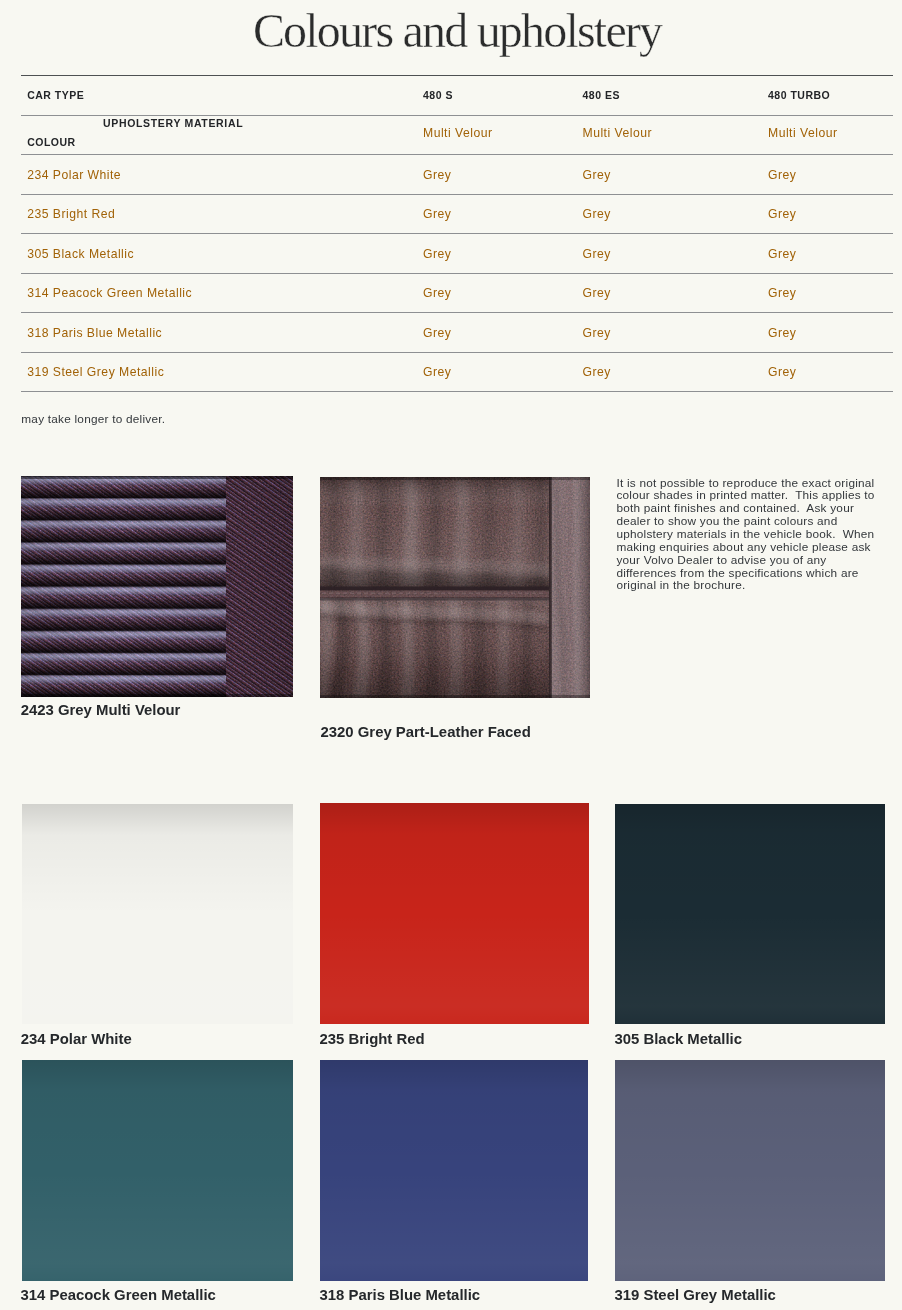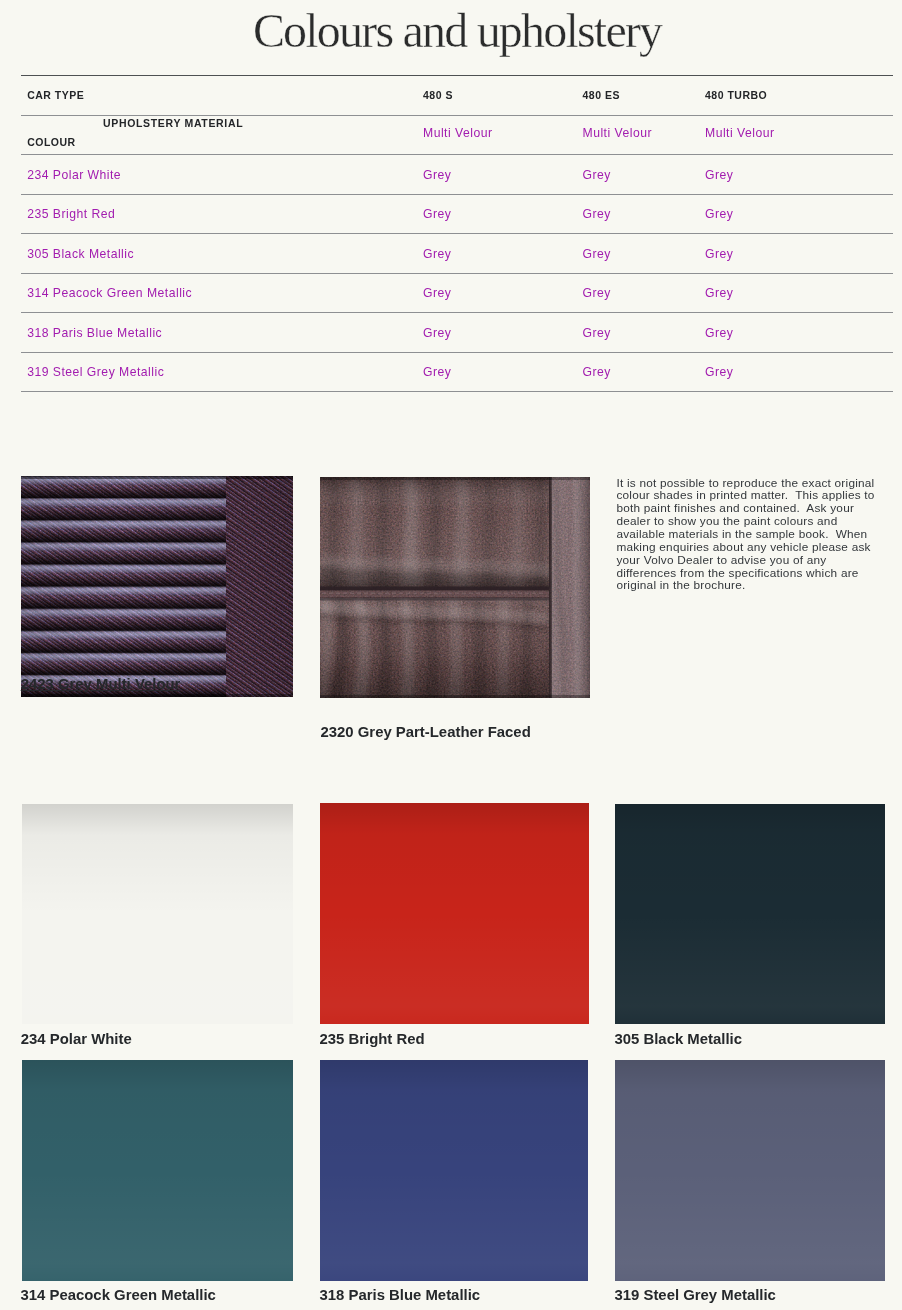--- a/index.html
+++ b/index.html
@@ -26,25 +26,25 @@
     color:#2b2c2c;
     -webkit-text-stroke:0.42px #f8f8f2;
   }
 
   
   #spec-table{left:21px;top:75px;width:872px;}
   .rule{height:1px;background:#8e9093;width:100%;}
   .rule.dark{background:#4e5153;}
   .trow{position:relative;height:38.5px;}
   .tcell{position:absolute;white-space:nowrap;font-size:12.2px;
-         letter-spacing:0.48px;bottom:12.6px;line-height:12px;color:#a21caf;}
+         letter-spacing:0.48px;bottom:12.6px;line-height:12px;color:#a16207;}
   .c0{left:6.2px;}
   .c1{left:402px;}
   .c2{left:561.5px;}
-  .c3{left:684px;}
+  .c3{left:747px;}
   .hdr{font-weight:bold;font-size:10.5px;letter-spacing:0.5px;color:#232528;}
   #lbl-colour{left:6.2px;bottom:6.2px;}
   #lbl-material{left:82px;bottom:25px;letter-spacing:0.67px;}
   #mat1,#mat2,#mat3{bottom:15.3px;}
   .trow.hdr-row .tcell{bottom:13.5px;}
 
   
   #note{
     left:21.3px;top:412.6px;width:880px;
     font-size:11.8px;letter-spacing:0.23px;line-height:12.65px;color:#33373b;
@@ -86,21 +86,21 @@
   #lb-0{left:20.8px;top:1031.3px;}
   #lb-1{left:319.5px;top:1031.3px;}
   #lb-2{left:614.5px;top:1031.3px;}
   #lb-3{left:20.5px;top:1287.3px;}
   #lb-4{left:319.5px;top:1287.3px;}
   #lb-5{left:614.5px;top:1287.3px;}
 
   
   #ph-0{left:21px;top:476px;width:272px;height:221px;}
   #ph-1{left:320px;top:477px;width:270px;height:221px;}
-  #pl-0{left:20.7px;top:676px;text-decoration:underline;}
+  #pl-0{left:20.7px;top:702px;}
   #pl-1{left:320.5px;top:724px;}
   .photo svg{display:block;}
 </style>
 </head>
 <body>
 
 <div class="page">
   <div class="abs" id="title">Colours and upholstery</div>
   <div class="abs" id="spec-table">
     <div class="rule dark"></div>
@@ -164,27 +164,28 @@
 
     <div class="trow">
       <div class="tcell c0">319 Steel Grey Metallic</div>
       <div class="tcell c1">Grey</div>
       <div class="tcell c2">Grey</div>
       <div class="tcell c3">Grey</div>
     </div>
     <div class="rule"></div>
   </div>
   <div class="abs" id="note">
+    <div class="ln">may take longer to deliver.</div>
   </div>
   <div class="abs" id="side-note">
     <div class="ln">It is not possible to reproduce the exact original</div>
     <div class="ln">colour shades in printed matter.  This applies to</div>
     <div class="ln">both paint finishes and contained.  Ask your</div>
     <div class="ln">dealer to show you the paint colours and</div>
-    <div class="ln">available materials in the sample book.  When</div>
+    <div class="ln">upholstery materials in the vehicle book.  When</div>
     <div class="ln">making enquiries about any vehicle please ask</div>
     <div class="ln">your Volvo Dealer to advise you of any</div>
     <div class="ln">differences from the specifications which are</div>
     <div class="ln">original in the brochure.</div>
   </div>
 
   <div class="abs photo" id="ph-0">
     <svg width="272" height="221" viewBox="0 0 272 221" xmlns="http://www.w3.org/2000/svg">
       <defs>
 

